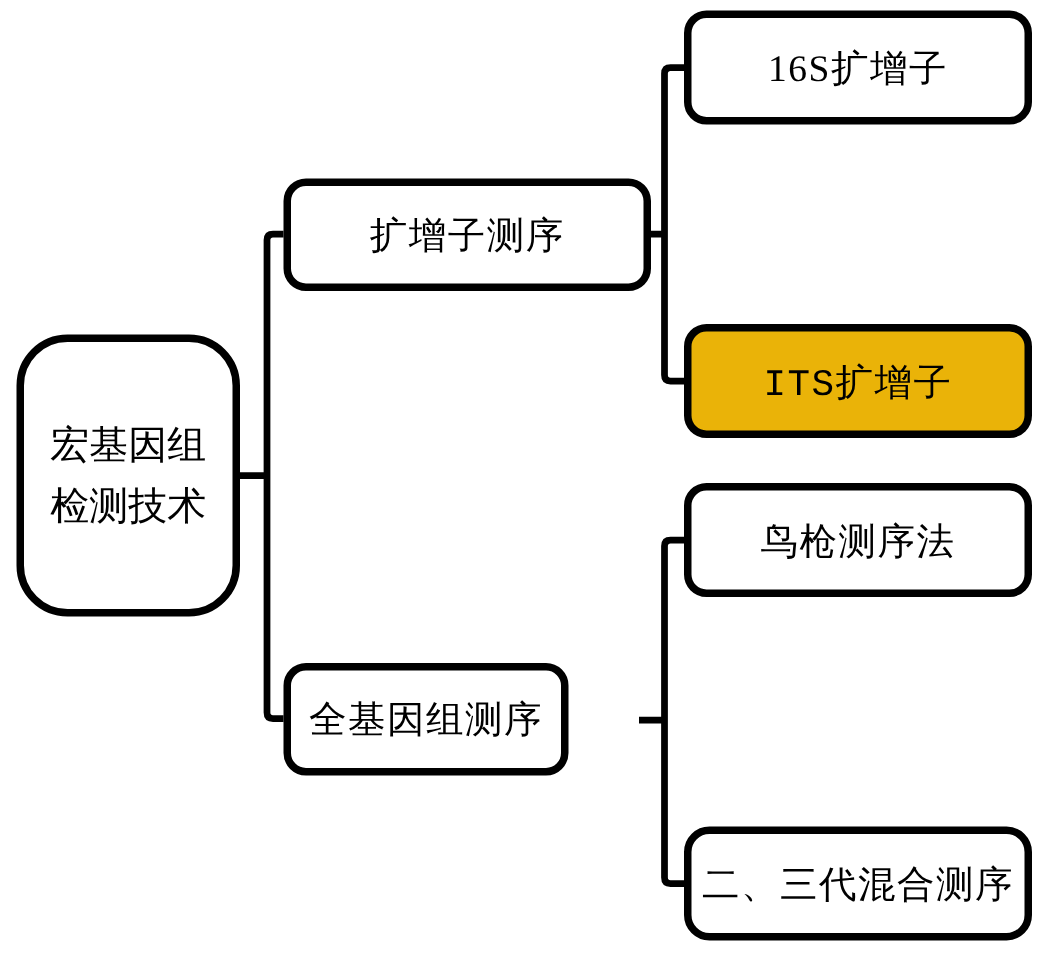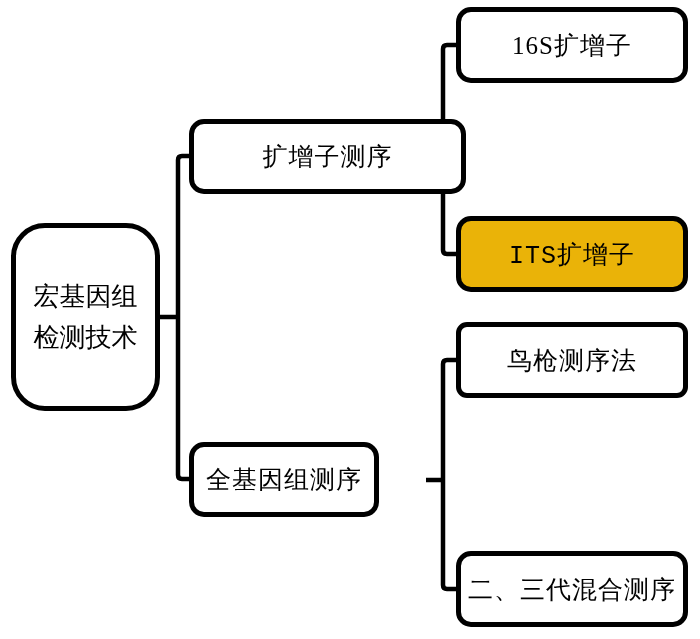--- a/index.html
+++ b/index.html
@@ -49,28 +49,28 @@
     top: 223px;
     width: 149px;
     height: 188px;
     border-radius: 34px;
     font-size: 26px;
   }
   .node-root .root-line {
     display: block;
     line-height: 41px;
   }
-  .node-branch-1 { left: 189px; top: 119px; width: 277px; height: 75px; }
+  .node-branch-1 { left: 189px; top: 119px; width: 245px; height: 75px; }
   .node-branch-2 { left: 189px; top: 442px; width: 190px; height: 75px; }
   .node-leaf { left: 456px; width: 232px; height: 76px; }
   .node-leaf-16s { top: 7px; }
   .node-leaf-18s { top: 116px; }
   .node-leaf-its { top: 216px; }
-  .node-leaf-shotgun { top: 322px; border-radius: 11px; }
-  .node-leaf-hybrid { top: 551px; }
+  .node-leaf-shotgun { top: 322px; }
+  .node-leaf-hybrid { top: 551px; border-radius: 17px; }
 </style>
 </head>
 <body>
 
 <div class="canvas">
 
   <svg class="connectors" viewBox="0 0 700 639" xmlns="http://www.w3.org/2000/svg">
 
     <path d="M 160 317 H 178 M 189 156 H 182 Q 178 156 178 160 V 475 Q 178 479 182 479 H 189" stroke="#000000"></path>
 

